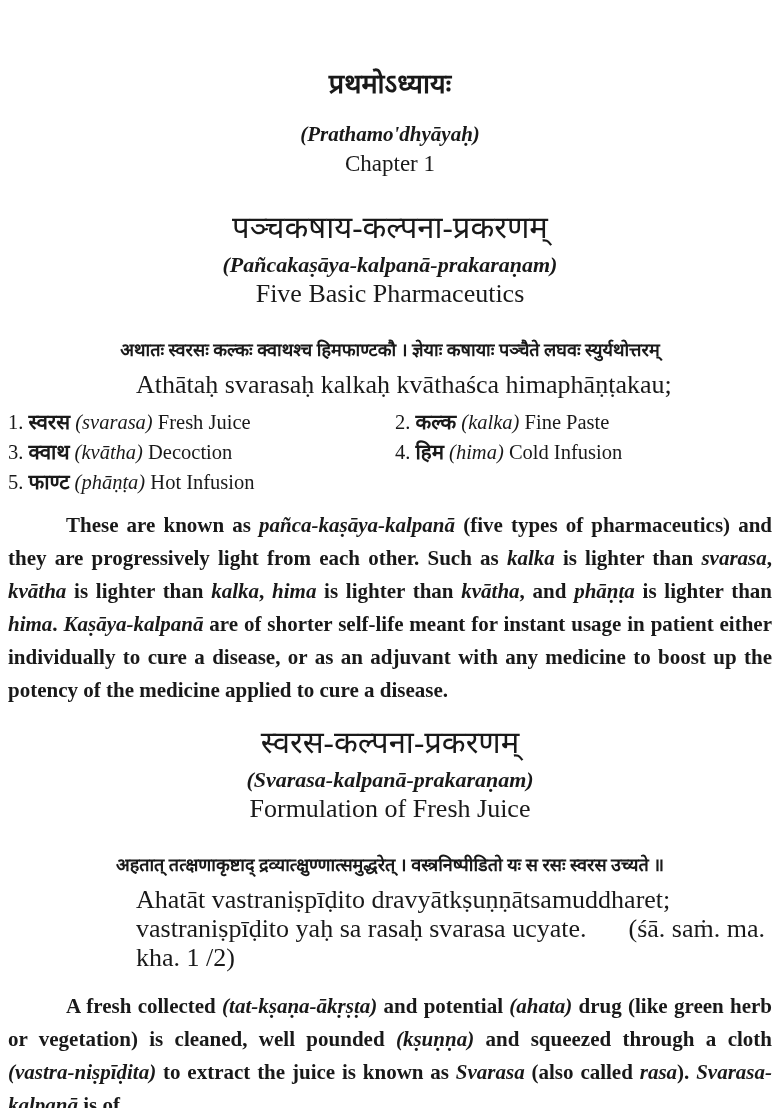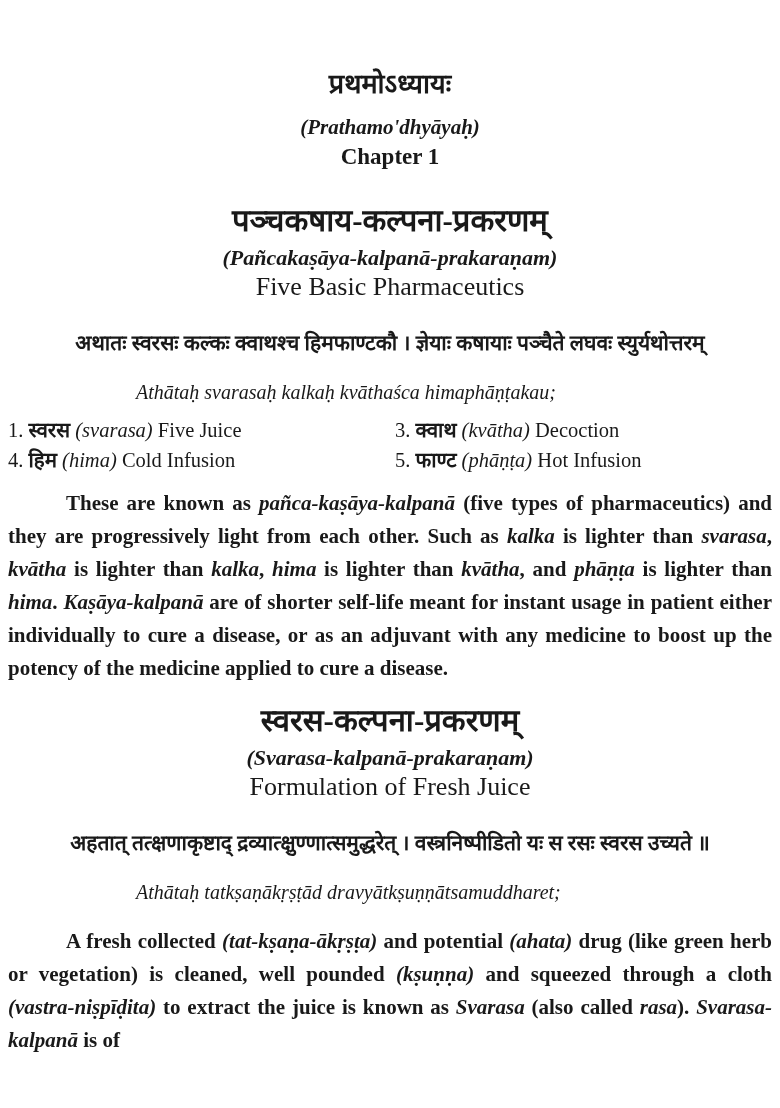--- a/index.html
+++ b/index.html
@@ -8,33 +8,33 @@
     color: #191919;
     font-family: "Liberation Serif", "DejaVu Serif", serif;
     -webkit-font-smoothing: antialiased;
   }
   .page { box-sizing: border-box; width: 780px; height: 814px; padding: 68px 8px 0 8px; }
   .center { text-align: center; }
   .it { font-style: italic; }
 
   
   .chapter-dev { font-size: 27px; font-weight: 700; line-height: 32px; }
-  .chapter-translit { font-size: 21px; font-weight: 700; font-style: italic; line-height: 27px; margin-top: 14px; }
-  .chapter-title { font-size: 23px; font-weight: 700; line-height: 28px; margin-top: 2px; }
+  .chapter-translit { font-size: 21px; font-weight: 700; font-style: italic; line-height: 27px; margin-top: 21px; }
+  .chapter-title { font-size: 23px; font-weight: 400; line-height: 28px; margin-top: 2px; }
 
   
   .section-head { margin-top: 30px; }
   .section-head-2 { margin-top: 16px; }
-  .sec-dev { font-size: 31px; font-weight: 700; line-height: 40px; }
+  .sec-dev { font-size: 31px; font-weight: 400; line-height: 40px; }
   .sec-translit { font-size: 22px; font-weight: 700; font-style: italic; line-height: 27px; margin-top: 3px; }
   .sec-en { font-size: 26px; font-weight: 400; line-height: 30px; margin-top: 1px; }
 
   
-  .verse-dev { margin-top: 26px; font-size: 21px; font-weight: 600; line-height: 30px; text-align: center; }
-  .verse-translit { margin-top: 20px; padding-left: 128px; font-style: italic; font-size: 20px; line-height: 29px; }
+  .verse-dev { margin-top: 26px; font-size: 18px; font-weight: 600; line-height: 30px; text-align: center; }
+  .verse-translit { margin-top: 5px; padding-left: 128px; font-size: 26px; line-height: 29px; }
   .verse-translit .cite { margin-left: 42px; }
 
   
   .kalpana-list { margin-top: 8px; display: grid; grid-template-columns: 387px auto; font-size: 20.5px; line-height: 30px; }
   .kalpana-list .dev { font-weight: 600; }
 
   
   .para { margin-top: 12px; font-size: 21px; line-height: 33px; text-align: justify; text-indent: 58px; font-weight: bold; }
   .para-2 { margin-top: 18px; }
 </style>
@@ -58,21 +58,27 @@
   <div class="verse-dev">अथातः स्वरसः कल्कः क्वाथश्च हिमफाण्टकौ । ज्ञेयाः कषायाः पञ्चैते लघवः स्युर्यथोत्तरम्</div>
   <div class="verse-translit">
     <div>Athātaḥ svarasaḥ kalkaḥ kvāthaśca himaphāṇṭakau;</div>
   </div>
 
   <div class="kalpana-list">
     <div>
       <span>1.</span>
       <span class="dev">स्वरस</span>
       <span class="it">(svarasa)</span>
-      <span>Five Juice</span>
+      <span>Fresh Juice</span>
+    </div>
+    <div>
+      <span>2.</span>
+      <span class="dev">कल्क</span>
+      <span class="it">(kalka)</span>
+      <span>Fine Paste</span>
     </div>
     <div>
       <span>3.</span>
       <span class="dev">क्वाथ</span>
       <span class="it">(kvātha)</span>
       <span>Decoction</span>
     </div>
     <div>
       <span>4.</span>
       <span class="dev">हिम</span>
@@ -91,18 +97,21 @@
   <div class="para"><span>These are known as </span><span class="it">pañca-kaṣāya-kalpanā</span><span> (five types of pharmaceutics) and they are progressively light from each other. Such as </span><span class="it">kalka</span><span> is lighter than </span><span class="it">svarasa</span><span>, </span><span class="it">kvātha</span><span> is lighter than </span><span class="it">kalka</span><span>, </span><span class="it">hima</span><span> is lighter than </span><span class="it">kvātha</span><span>, and </span><span class="it">phāṇṭa</span><span> is lighter than </span><span class="it">hima</span><span>. </span><span class="it">Kaṣāya-kalpanā</span><span> are of shorter self-life meant for instant usage in patient either individually to cure a disease, or as an adjuvant with any medicine to boost up the potency of the medicine applied to cure a disease.</span></div>
 
   <div class="center section-head-2">
     <div class="sec-dev">स्वरस-कल्पना-प्रकरणम्</div>
     <div class="sec-translit">(Svarasa-kalpanā-prakaraṇam)</div>
     <div class="sec-en">Formulation of Fresh Juice</div>
   </div>
 
   <div class="verse-dev">अहतात् तत्क्षणाकृष्टाद् द्रव्यात्क्षुण्णात्समुद्धरेत् । वस्त्रनिष्पीडितो यः स रसः स्वरस उच्यते ॥</div>
   <div class="verse-translit">
-    <div>Athātaḥ tatkṣaṇākṛṣṭād dravyātkṣuṇṇātsamuddharet;</div>
+    <div>Ahatāt vastraniṣpīḍito dravyātkṣuṇṇātsamuddharet;</div>
+    <div>
+      <span>vastraniṣpīḍito yaḥ sa rasaḥ svarasa ucyate.</span><span class="cite">(śā. saṁ. ma. kha. 1 /2)</span>
+    </div>
   </div>
 
   <div class="para para-2"><span>A fresh collected </span><span class="it">(tat-kṣaṇa-ākṛṣṭa)</span><span> and potential </span><span class="it">(ahata)</span><span> drug (like green herb or vegetation) is cleaned, well pounded </span><span class="it">(kṣuṇṇa)</span><span> and squeezed through a cloth </span><span class="it">(vastra-niṣpīḍita)</span><span> to extract the juice is known as </span><span class="it">Svarasa</span><span> (also called </span><span class="it">rasa</span><span>). </span><span class="it">Svarasa-kalpanā</span><span> is of</span></div>
 
 </div>
 
 </body></html>

